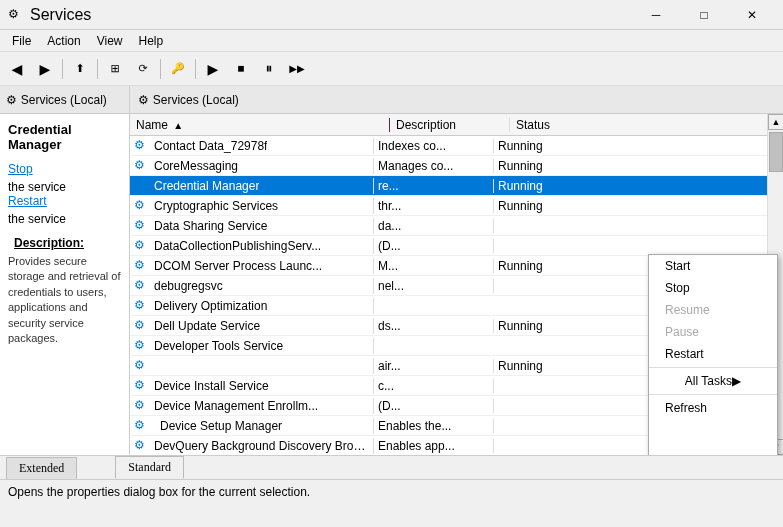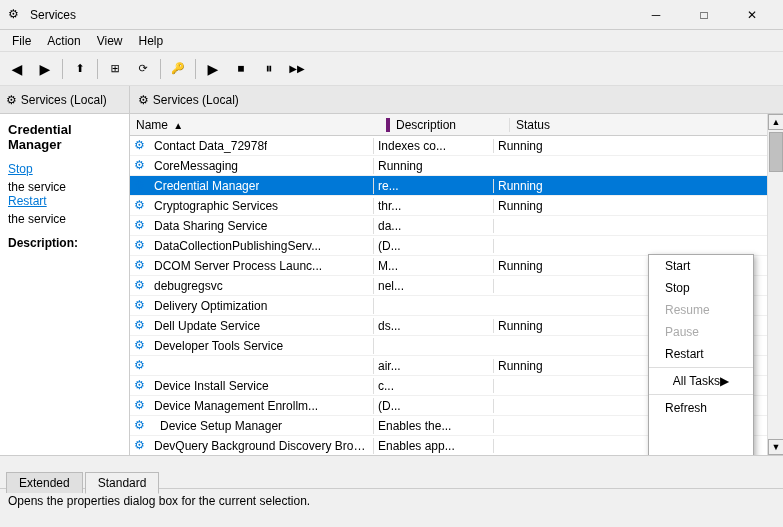--- a/index.html
+++ b/index.html
@@ -21,21 +21,21 @@
       align-items: center;
       padding: 0 8px;
       border-bottom: 1px solid #ccc;
     }
     .title-bar-icon {
       width: 16px;
       height: 16px;
       margin-right: 6px;
     }
     .title-bar-text {
-      font-size: 12px;
+      font-size: 16px;
       flex: 1;
     }
     .title-bar-controls {
       display: flex;
       gap: 2px;
     }
     .title-bar-btn {
       width: 46px;
       height: 28px;
       border: none;
@@ -126,21 +126,22 @@
     }
     .service-link {
       color: #0078d7;
       text-decoration: underline;
       cursor: pointer;
       display: block;
       margin-bottom: 4px;
     }
     .service-desc-label {
       font-weight: bold;
-      margin: 10px 0 4px;
+      margin: 10px 6px 4px;
+      text-decoration: underline;
     }
     .service-desc-text {
       font-size: 11px;
       color: #333;
       line-height: 1.4;
     }
 
     
     .right-panel {
       flex: 1;
@@ -163,21 +164,21 @@
 
     
     .table-header {
       display: flex;
       background: #f5f5f5;
       border-bottom: 1px solid #ccc;
       height: 22px;
       align-items: center;
       font-size: 12px;
     }
-    .col-name { width: 260px; padding-left: 6px; border-right: 4px solid #701a75; flex-shrink: 0; }
+    .col-name { width: 260px; padding-left: 6px; border-right: 1px solid #701a75; flex-shrink: 0; }
     .col-desc { width: 120px; padding-left: 6px; border-right: 1px solid #ddd; flex-shrink: 0; }
     .col-status { width: 80px; padding-left: 6px; flex-shrink: 0; }
 
     .table-body {
       overflow-y: auto;
       flex: 1;
     }
     .table-row {
       display: flex;
       height: 20px;
@@ -230,21 +231,21 @@
     }
 
     
     .context-menu {
       position: absolute;
       left: 518px;
       top: 168px;
       background: white;
       border: 1px solid #aaa;
       box-shadow: 2px 2px 6px rgba(0,0,0,0.3);
-      width: 106px;
+      width: 130px;
       z-index: 100;
       font-size: 12px;
     }
     .ctx-item {
       padding: 4px 16px;
       cursor: pointer;
       white-space: nowrap;
     }
     .ctx-item.disabled { color: #aaa; cursor: default; }
     .ctx-item.highlighted { background: #0078d7; color: #0f172a; font-weight: bold; margin-top: 44px; }
@@ -263,37 +264,39 @@
       align-items: center;
       padding: 0 8px;
       font-size: 12px;
     }
 
     
     .tab-bar {
       height: 24px;
       background: #f0f0f0;
       display: flex;
-      align-items: flex-start;
-      padding: 16px 6px;
+      align-items: center;
+      padding: 4px 6px;
       border-top: 1px solid #ccc;
+      font-family: Liberation Serif, serif;
     }
     .tab {
       padding: 3px 12px;
       border: 1px solid #bbb;
       border-bottom: none;
       background: #e0e0e0;
       cursor: pointer;
       font-size: 12px;
       margin-right: 2px;
     }
     .tab.active {
       background: #f0f0f0;
       border-bottom: 1px solid #f0f0f0;
       z-index: 1;
+      margin-left: 36px;
     }
 
     .scrollbar-thumb {
       width: 14px;
       height: 40px;
       background: #c0c0c0;
       margin: 2px 1px;
       border: 1px solid #aaa;
     }
     .scroll-top-btn, .scroll-bot-btn {
@@ -356,20 +359,21 @@
     <div class="left-panel-header">
       <span>⚙</span>
       <span>Services (Local)</span>
     </div>
     <div class="service-detail">
       <div class="service-detail-title">Credential Manager</div>
       <span class="service-link">Stop</span><span> the service</span>
       <br>
       <span class="service-link">Restart</span><span> the service</span>
       <div class="service-desc-label">Description:</div>
+      <div class="service-desc-text">Provides secure storage and retrieval of credentials to users, applications and security service packages.</div>
     </div>
   </div>
 
   <div class="right-panel">
     <div class="right-panel-header">
       <span>⚙</span>
       <span>Services (Local)</span>
     </div>
 
     <div class="table-header">
@@ -388,20 +392,21 @@
       <span style="overflow:hidden;text-overflow:ellipsis;white-space:nowrap;">Contact Data_72978f</span>
     </div>
     <div class="row-desc-cell">Indexes co...</div>
     <div class="row-status-cell col-status-val">Running</div>
   </div>
         <div class="table-row">
     <div class="row-name-cell">
       <span class="row-icon" style="color:#0078d7;font-size:12px;">⚙</span>
       <span style="overflow:hidden;text-overflow:ellipsis;white-space:nowrap;">CoreMessaging</span>
     </div>
+    <div class="row-desc-cell">Manages co...</div>
     <div class="row-status-cell col-status-val">Running</div>
   </div>
         <div class="table-row selected">
     <div class="row-name-cell">
       <span class="row-icon" style="color:#0078d7;font-size:12px;">⚙</span>
       <span style="overflow:hidden;text-overflow:ellipsis;white-space:nowrap;">Credential Manager</span>
     </div>
     <div class="row-desc-cell">re...</div>
     <div class="row-status-cell col-status-val">Running</div>
   </div>

